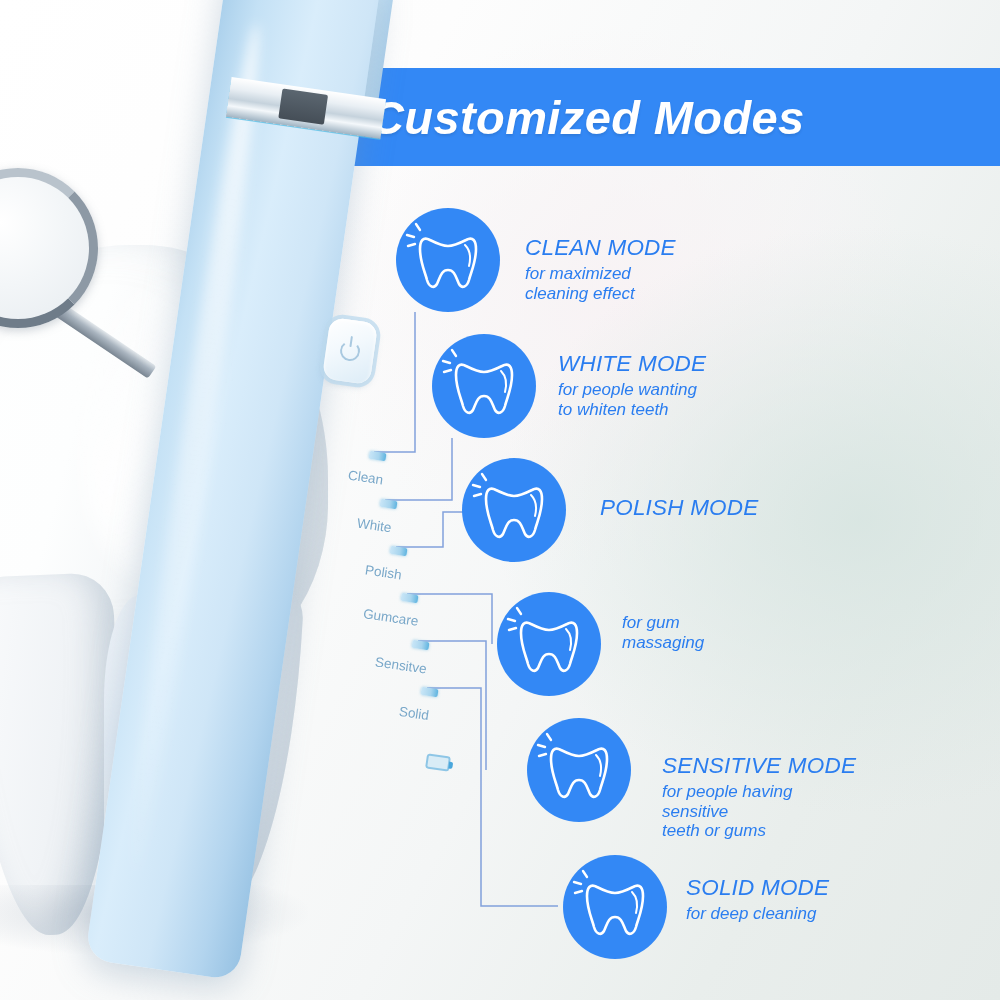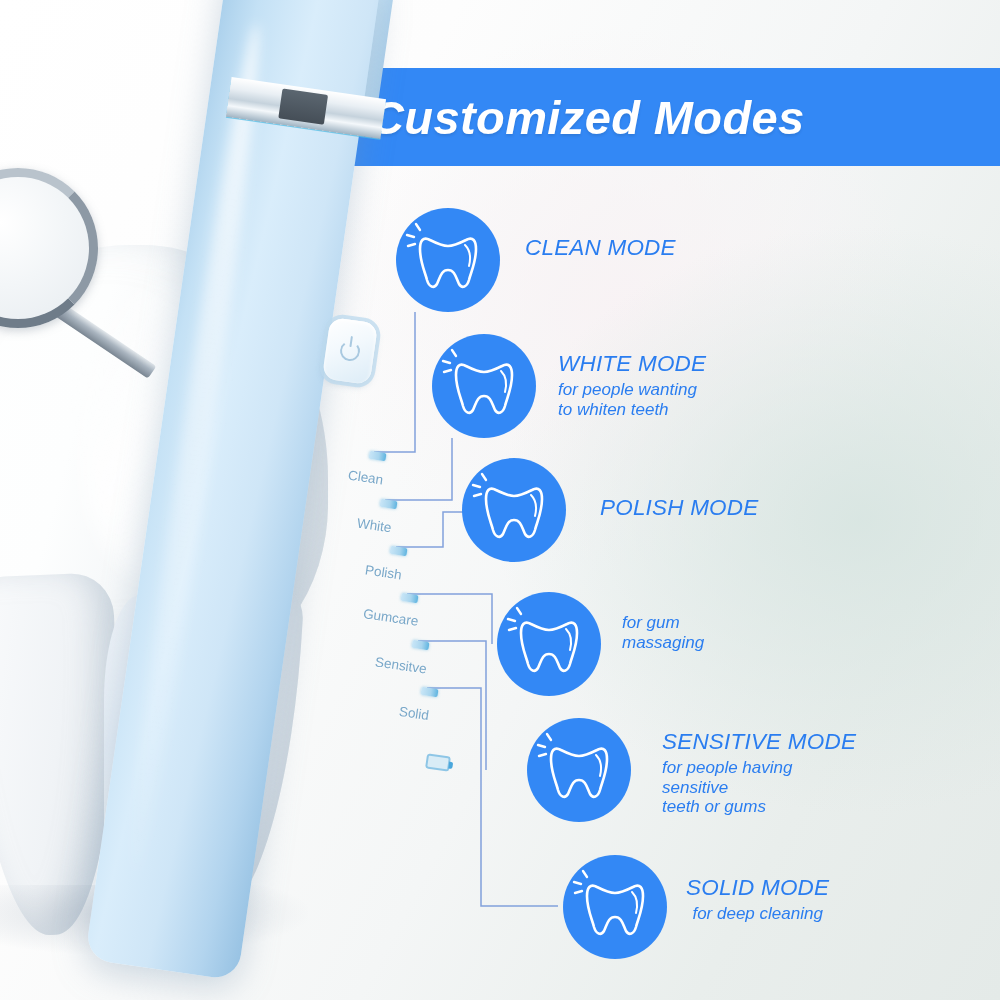--- a/index.html
+++ b/index.html
@@ -298,20 +298,21 @@
     </g>
     <g stroke="#ffffff" stroke-width="2.4" stroke-linecap="round">
       <line x1="24" y1="22" x2="20" y2="16"></line>
       <line x1="18" y1="29" x2="11" y2="27"></line>
       <line x1="19" y1="36" x2="12" y2="38"></line>
     </g>
   </svg>
         </div>
         <div class="mode-text" style="left: 525px; top: 235px;">
           <div class="mode-title">CLEAN MODE</div>
+          <div class="mode-desc">for maximized cleaning effect</div>
         </div>
       </div>
       <div class="mode-row">
         <div class="icon-circle" style="left: 432px; top: 334px;">
           <svg width="104" height="104" viewBox="0 0 104 104">
     <g fill="none" stroke="#ffffff" stroke-width="2.6" stroke-linecap="round" stroke-linejoin="round">
       <path d="M34,32 C27,28 24,33 24,41 C24,54 29,64 31,72 C33,79 38,81 41,76 C44,70 45,62 52,62
                C59,62 60,70 63,76 C66,81 71,79 73,72 C75,64 80,54 80,41 C80,33 77,28 70,32
                C64,35 58,38 52,38 C46,38 40,35 34,32 Z"></path>
       <path d="M69,37 C74,42 75,50 73,58" stroke-width="2"></path>
@@ -377,21 +378,21 @@
                C64,35 58,38 52,38 C46,38 40,35 34,32 Z"></path>
       <path d="M69,37 C74,42 75,50 73,58" stroke-width="2"></path>
     </g>
     <g stroke="#ffffff" stroke-width="2.4" stroke-linecap="round">
       <line x1="24" y1="22" x2="20" y2="16"></line>
       <line x1="18" y1="29" x2="11" y2="27"></line>
       <line x1="19" y1="36" x2="12" y2="38"></line>
     </g>
   </svg>
         </div>
-        <div class="mode-text" style="left: 662px; top: 729px;">
+        <div class="mode-text" style="left: 662px; top: 753px;">
           <div class="mode-title">SENSITIVE MODE</div>
           <div class="mode-desc">for people having sensitive
 teeth or gums</div>
         </div>
       </div>
       <div class="mode-row">
         <div class="icon-circle" style="left: 563px; top: 855px;">
           <svg width="104" height="104" viewBox="0 0 104 104">
     <g fill="none" stroke="#ffffff" stroke-width="2.6" stroke-linecap="round" stroke-linejoin="round">
       <path d="M34,32 C27,28 24,33 24,41 C24,54 29,64 31,72 C33,79 38,81 41,76 C44,70 45,62 52,62
@@ -399,20 +400,20 @@
                C64,35 58,38 52,38 C46,38 40,35 34,32 Z"></path>
       <path d="M69,37 C74,42 75,50 73,58" stroke-width="2"></path>
     </g>
     <g stroke="#ffffff" stroke-width="2.4" stroke-linecap="round">
       <line x1="24" y1="22" x2="20" y2="16"></line>
       <line x1="18" y1="29" x2="11" y2="27"></line>
       <line x1="19" y1="36" x2="12" y2="38"></line>
     </g>
   </svg>
         </div>
-        <div class="mode-text" style="left: 686px; top: 875px; text-align: center;">
+        <div class="mode-text" style="left: 686px; top: 875px;">
           <div class="mode-title">SOLID MODE</div>
           <div class="mode-desc">for deep cleaning</div>
         </div>
       </div>
     </div>
 
 </div>
 
 </body></html>

